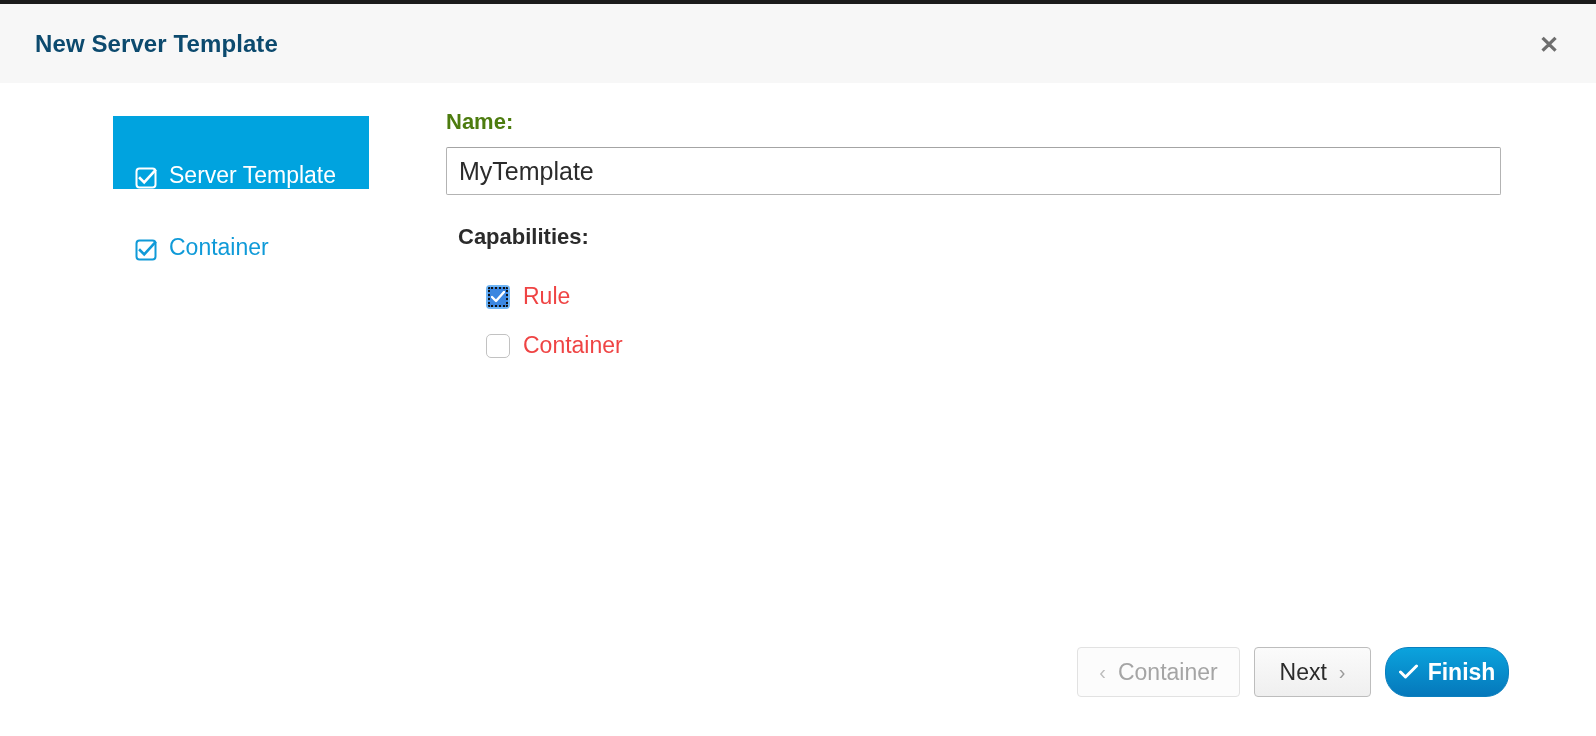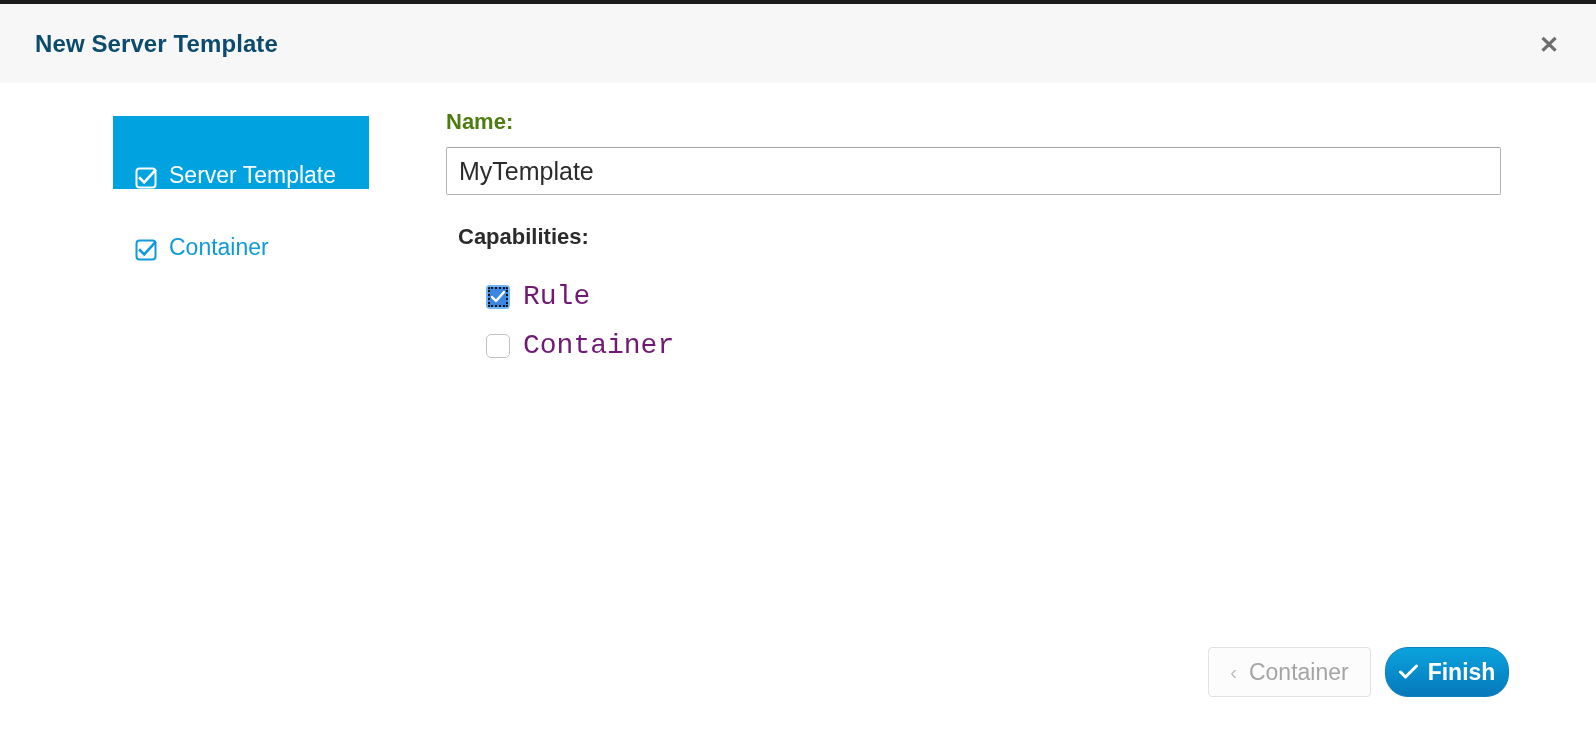--- a/index.html
+++ b/index.html
@@ -193,23 +193,22 @@
     box-sizing: border-box;
     border-radius: 1px;
   }
   .cb.checked .inner svg {
     position: absolute;
     left: 50%;
     top: 50%;
     transform: translate(-50%, -50%);
   }
   .capability-text {
-    font-size: 28px;
-    color: #701a75;
-    font-family: Liberation Mono, monospace;
+    font-size: 23px;
+    color: #ef4444;
   }
 
   
   .footer {
     position: absolute;
     left: 0;
     bottom: 39px;
     width: 1596px;
     height: 50px;
     display: flex;
@@ -330,20 +329,24 @@
       </div>
     </div>
 
     <div class="footer">
 
       <div class="btn btn-disabled btn-prev">
         <span class="chev chev-left">‹</span>
         <span>Container</span>
       </div>
 
+      <div class="btn btn-default btn-next">
+        <span>Next</span>
+        <span class="chev chev-right">›</span>
+      </div>
 
 
       <div class="btn btn-primary btn-finish">
         <span class="check-icon">
           <svg width="19" height="16" viewBox="0 0 19 16">
             <path d="M1.5 8 L6.5 13 L17.5 2" fill="none" stroke="#ffffff" stroke-width="3" stroke-linecap="round" stroke-linejoin="round"></path>
           </svg>
         </span>
         <span>Finish</span>
       </div>

